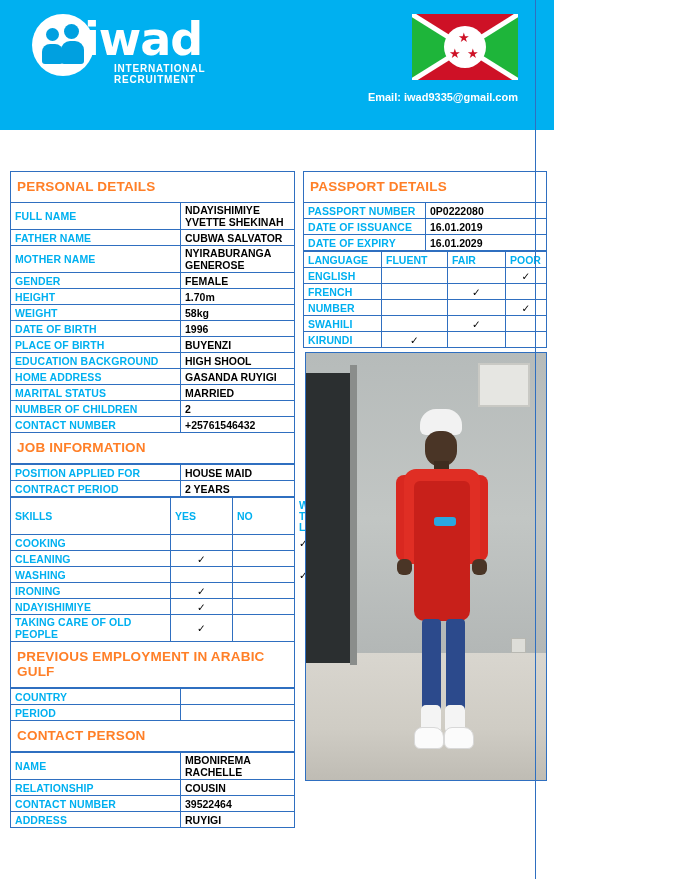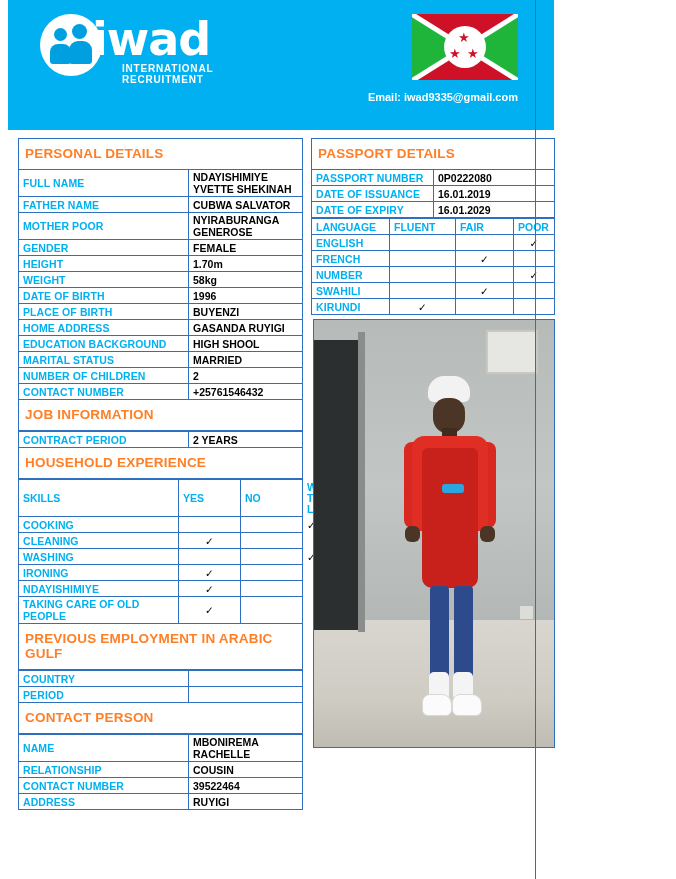--- a/index.html
+++ b/index.html
@@ -11,21 +11,20 @@
     height: 879px;
     background: #ffffff;
     font-family: "Liberation Sans", sans-serif;
     overflow: hidden;
   }
   .page {
     position: relative;
     width: 554px;
     height: 879px;
     box-sizing: border-box;
-    padding-left: 8px;
   }
 
   
   .header {
     position: relative;
     height: 130px;
     background: #00b0f0;
     box-sizing: border-box;
   }
   .logo {
@@ -148,20 +147,21 @@
     color: #ffffff;
     font-size: 11px;
     font-weight: bold;
   }
 
   
   .body-area {
     position: relative;
     padding: 8px 10px 0 10px;
     box-sizing: border-box;
+    margin-top: 33px;
   }
   .columns {
     display: flex;
     gap: 8px;
     align-items: flex-start;
   }
   .col-left { width: 348px; }
   .col-right { width: 282px; }
   .section-title {
     color: #ff7f27;
@@ -363,21 +363,21 @@
           <tbody>
             <tr>
                 <td class="label">FULL NAME</td>
                 <td class="value">NDAYISHIMIYE YVETTE SHEKINAH</td>
               </tr>
             <tr>
                 <td class="label">FATHER NAME</td>
                 <td class="value">CUBWA SALVATOR</td>
               </tr>
             <tr>
-                <td class="label">MOTHER POOR</td>
+                <td class="label">MOTHER NAME</td>
                 <td class="value">NYIRABURANGA GENEROSE</td>
               </tr>
             <tr>
                 <td class="label">GENDER</td>
                 <td class="value">FEMALE</td>
               </tr>
             <tr>
                 <td class="label">HEIGHT</td>
                 <td class="value">1.70m</td>
               </tr>
@@ -387,26 +387,26 @@
               </tr>
             <tr>
                 <td class="label">DATE OF BIRTH</td>
                 <td class="value">1996</td>
               </tr>
             <tr>
                 <td class="label">PLACE OF BIRTH</td>
                 <td class="value">BUYENZI</td>
               </tr>
             <tr>
+                <td class="label">EDUCATION BACKGROUND</td>
+                <td class="value">HIGH SHOOL</td>
+              </tr>
+            <tr>
                 <td class="label">HOME ADDRESS</td>
                 <td class="value">GASANDA RUYIGI</td>
-              </tr>
-            <tr>
-                <td class="label">EDUCATION BACKGROUND</td>
-                <td class="value">HIGH SHOOL</td>
               </tr>
             <tr>
                 <td class="label">MARITAL STATUS</td>
                 <td class="value">MARRIED</td>
               </tr>
             <tr>
                 <td class="label">NUMBER OF CHILDREN</td>
                 <td class="value">2</td>
               </tr>
             <tr>
@@ -419,29 +419,30 @@
         <div class="noborder-box">
           <div class="section-title">JOB INFORMATION</div>
         </div>
         <table class="grid">
           <colgroup>
               <col style="width:170px">
               <col>
             </colgroup>
           <tbody>
             <tr>
+                <td class="label">POSITION APPLIED FOR</td>
+                <td class="value">HOUSE MAID</td>
+              </tr>
+            <tr>
                 <td class="label">CONTRACT PERIOD</td>
                 <td class="value">2 YEARS</td>
               </tr>
           </tbody>
         </table>
 
-        <div class="noborder-box">
-          <div class="section-title">HOUSEHOLD EXPERIENCE</div>
-        </div>
         <table class="grid">
           <colgroup>
               <col style="width:160px">
               <col style="width:62px">
               <col style="width:62px">
               <col>
             </colgroup>
           <tbody>
             <tr>
               <td class="thead">SKILLS</td>

